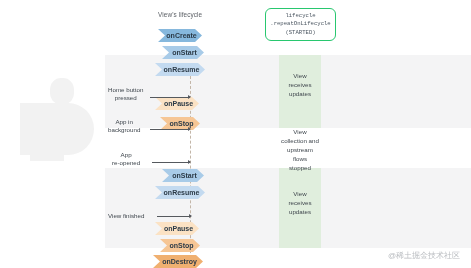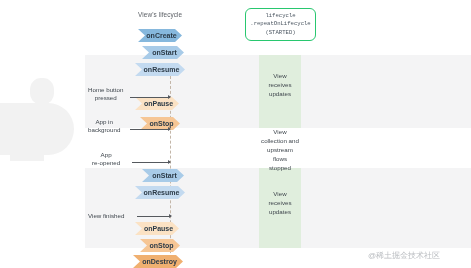--- a/index.html
+++ b/index.html
@@ -6,20 +6,21 @@
   html, body {
     width: 471px; height: 268px;
     background: #ffffff;
     font-family: "Liberation Sans", sans-serif;
     overflow: hidden;
   }
   #diagram {
     position: relative;
     width: 448px; height: 268px;
     background: #ffffff;
+    margin-left: 20px;
   }
 
   
   .band {
     position: absolute;
     background: #f4f4f5;
   }
   .greencol {
     position: absolute;
     background: #e0eedd;

